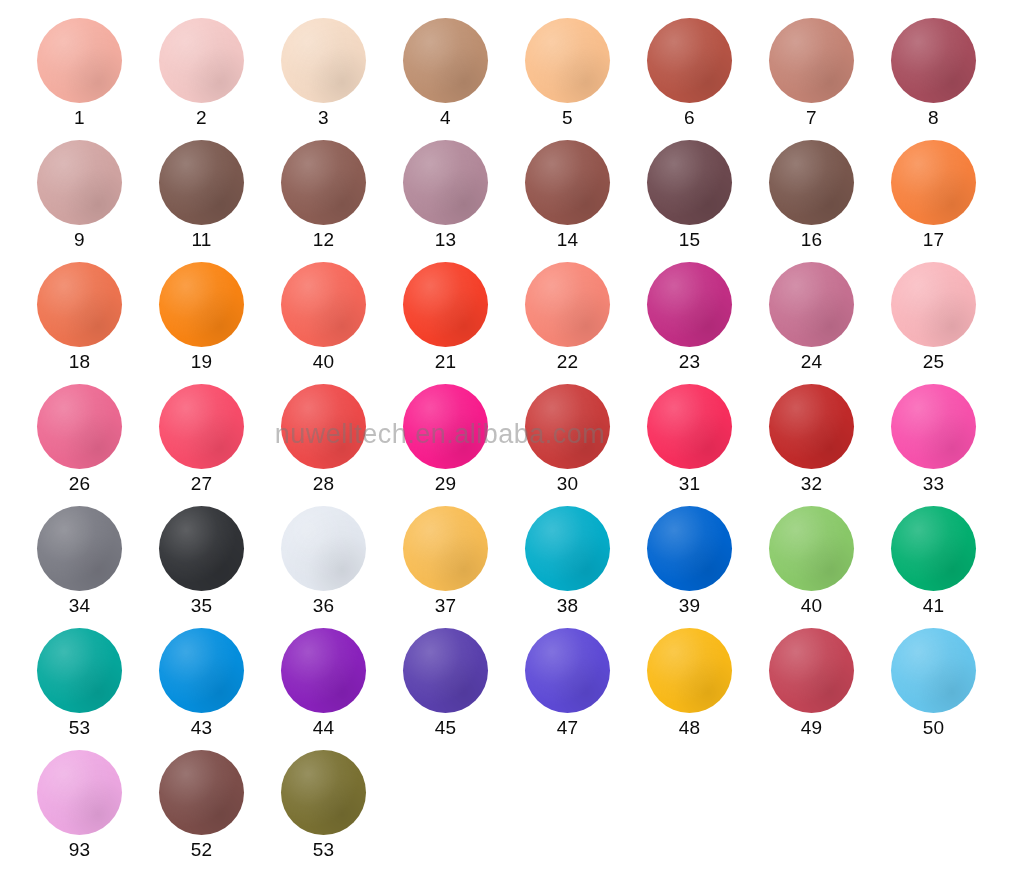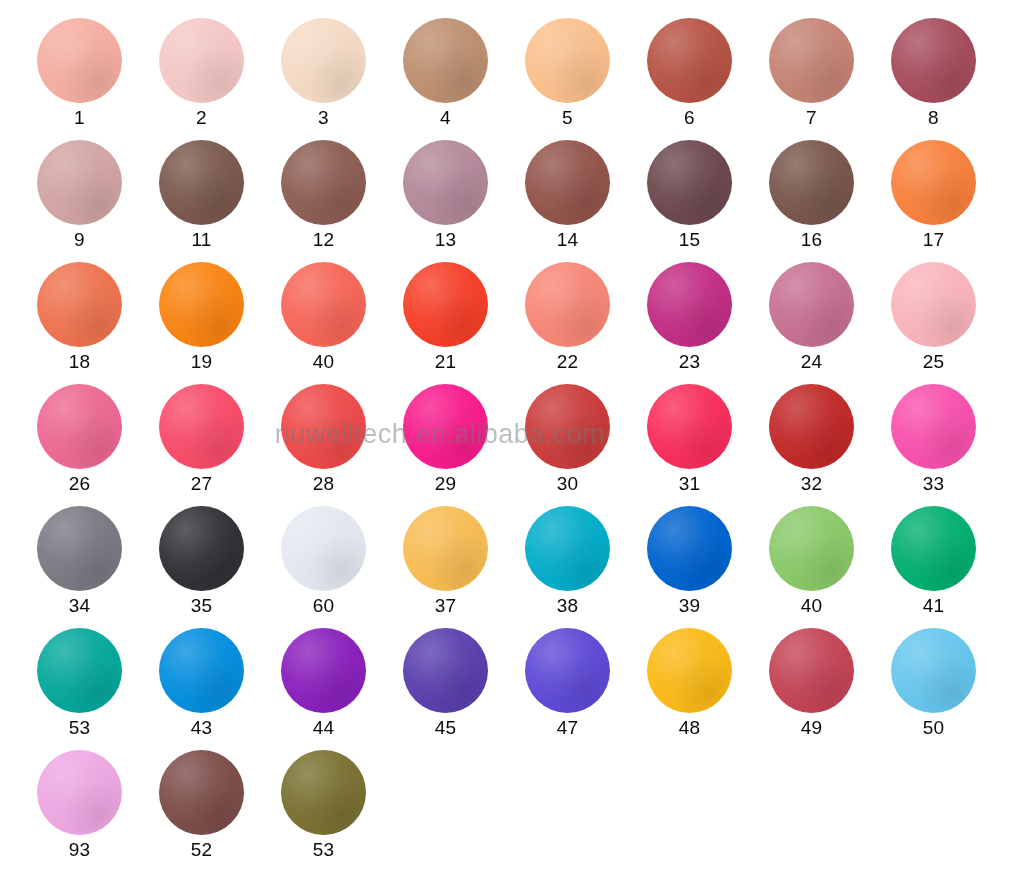--- a/index.html
+++ b/index.html
@@ -237,21 +237,21 @@
       <div class="swatch-cell">
         <div class="swatch-dot" style="background: rgb(122, 123, 132);"></div>
         <div class="swatch-label">34</div>
       </div>
       <div class="swatch-cell">
         <div class="swatch-dot" style="background: rgb(49, 51, 55);"></div>
         <div class="swatch-label">35</div>
       </div>
       <div class="swatch-cell">
         <div class="swatch-dot" style="background: rgb(229, 234, 242);"></div>
-        <div class="swatch-label">60</div>
+        <div class="swatch-label">36</div>
       </div>
       <div class="swatch-cell">
         <div class="swatch-dot" style="background: rgb(249, 190, 85);"></div>
         <div class="swatch-label">37</div>
       </div>
       <div class="swatch-cell">
         <div class="swatch-dot" style="background: rgb(5, 174, 203);"></div>
         <div class="swatch-label">38</div>
       </div>
       <div class="swatch-cell">

